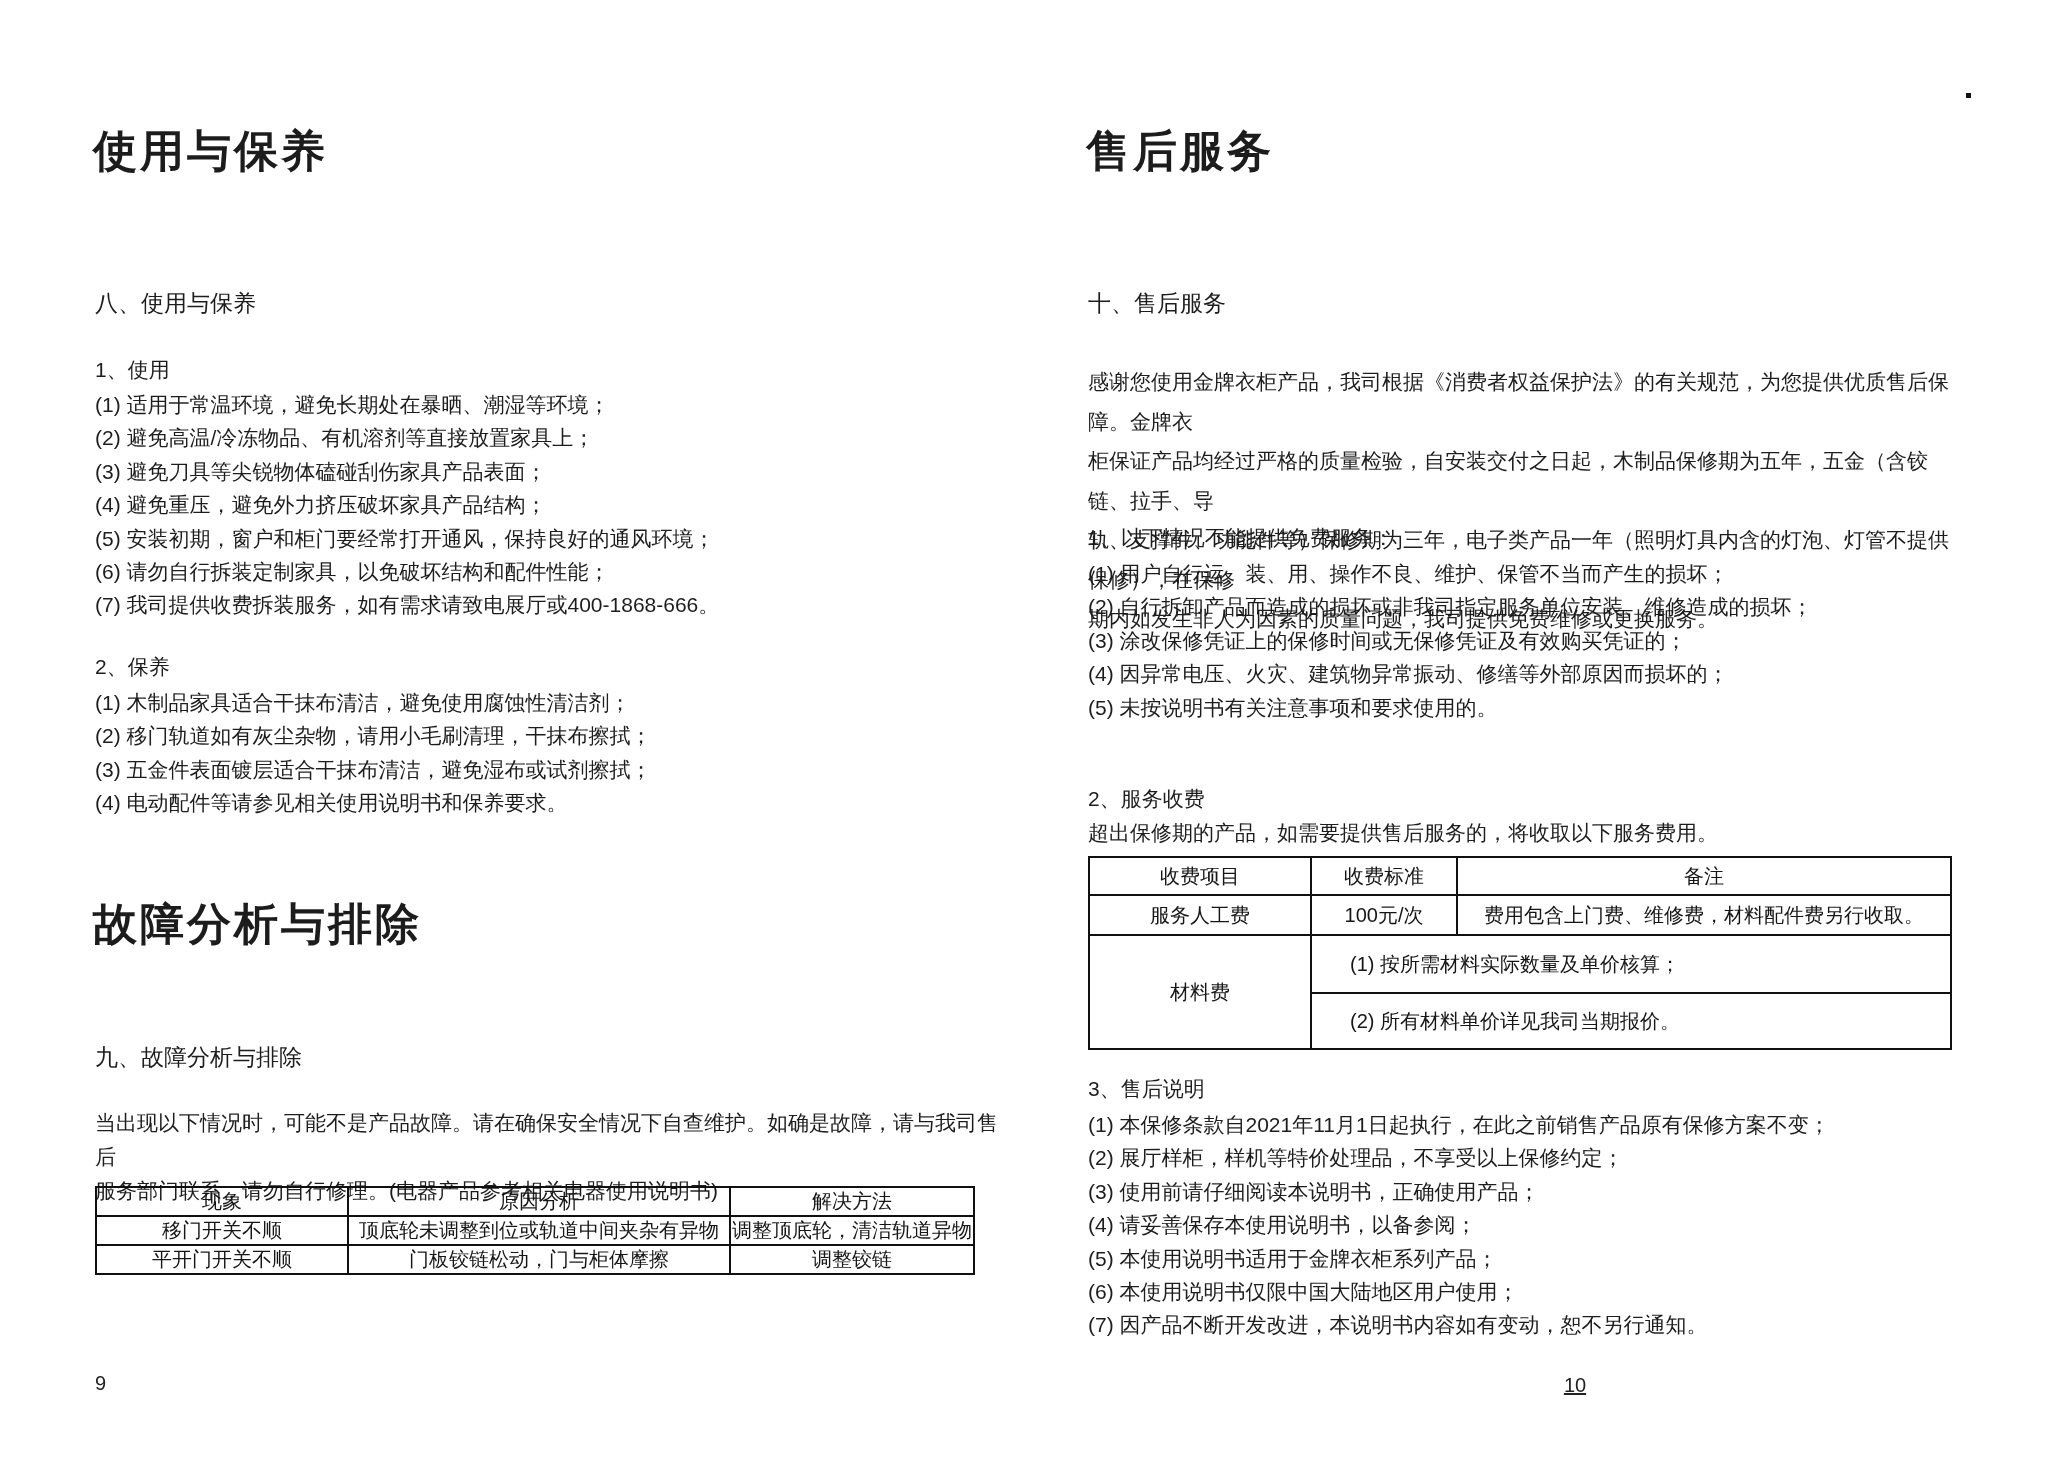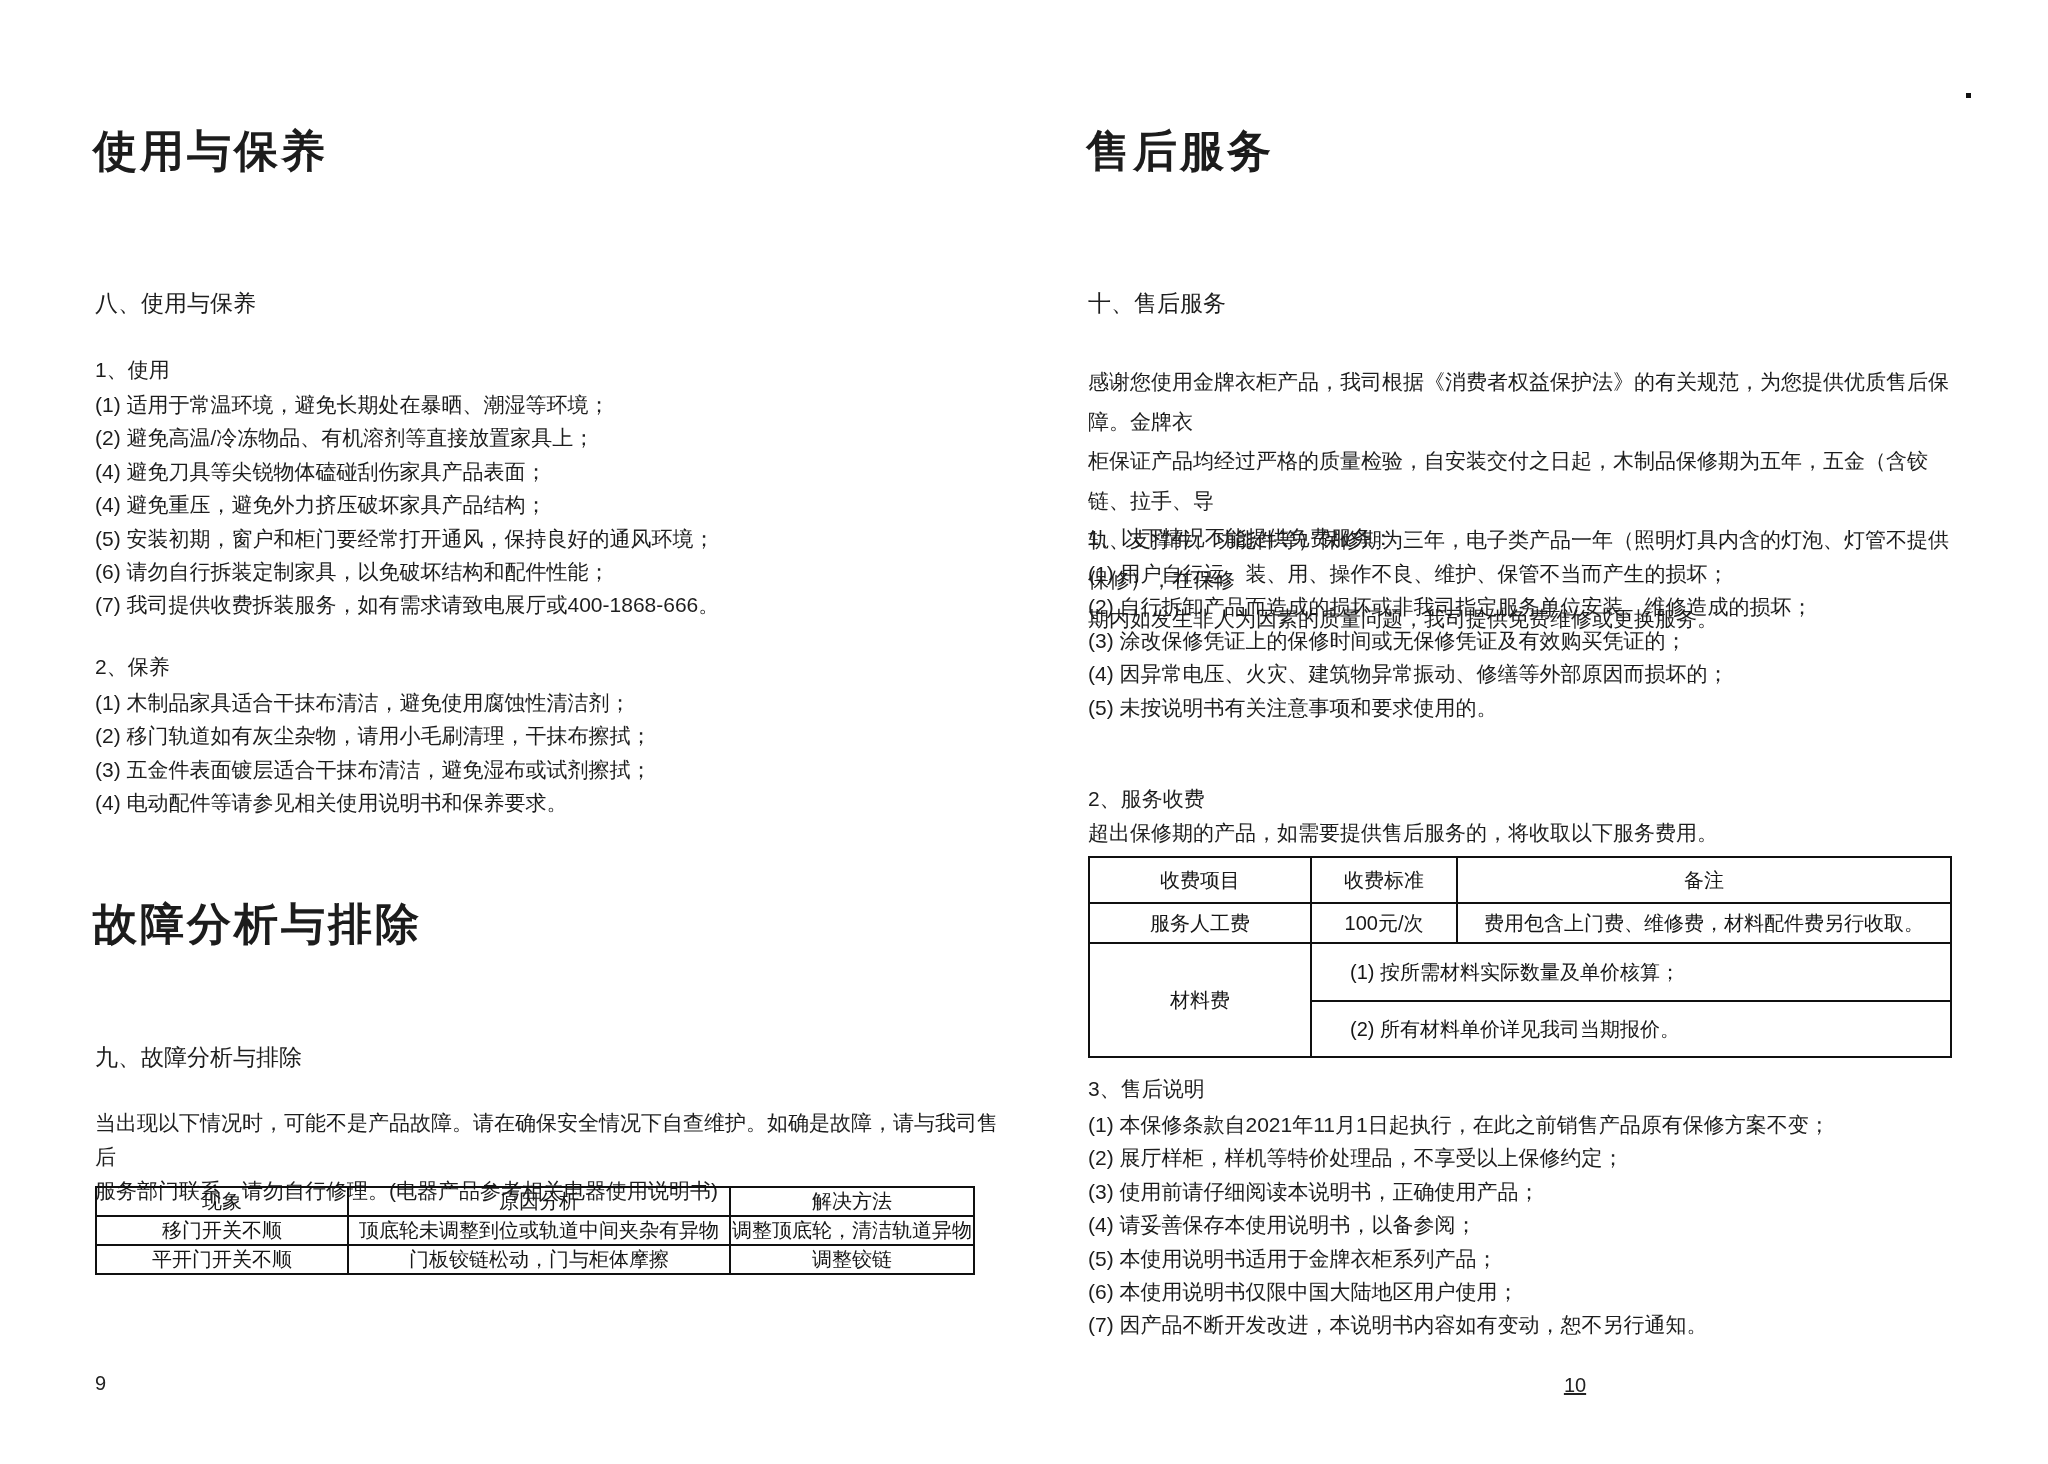--- a/index.html
+++ b/index.html
@@ -29,21 +29,21 @@
 
   <div class="abs h1" style="left:93px;top:122px;">使用与保养</div>
 
   <div class="abs h2" style="left:95px;top:288px;">八、使用与保养</div>
 
   <div class="abs body-text" style="left:95px;top:356px;">1、使用</div>
 
   <div class="abs list" style="left:95px;top:388px;width:900px;">
     <div>(1) 适用于常温环境，避免长期处在暴晒、潮湿等环境；</div>
     <div>(2) 避免高温/冷冻物品、有机溶剂等直接放置家具上；</div>
-    <div>(4) 避免刀具等尖锐物体磕碰刮伤家具产品表面；</div>
+    <div>(3) 避免刀具等尖锐物体磕碰刮伤家具产品表面；</div>
     <div>(4) 避免重压，避免外力挤压破坏家具产品结构；</div>
     <div>(5) 安装初期，窗户和柜门要经常打开通风，保持良好的通风环境；</div>
     <div>(6) 请勿自行拆装定制家具，以免破坏结构和配件性能；</div>
     <div>(7) 我司提供收费拆装服务，如有需求请致电展厅或400-1868-666。</div>
   </div>
 
   <div class="abs body-text" style="left:95px;top:653px;">2、保养</div>
 
   <div class="abs list" style="left:95px;top:686px;width:900px;">
     <div>(1) 木制品家具适合干抹布清洁，避免使用腐蚀性清洁剂；</div>
@@ -114,21 +114,21 @@
 
   <div class="abs body-text" style="left:1088px;top:819px;">超出保修期的产品，如需要提供售后服务的，将收取以下服务费用。</div>
 
   <table class="abs" style="left:1088px;top:856px;width:862px;">
     <colgroup>
         <col style="width:222px">
         <col style="width:146px">
         <col style="width:494px">
       </colgroup>
     <tbody>
-        <tr style="height:46px;">
+        <tr style="height:38px;">
       <th>收费项目</th>
       <th>收费标准</th>
       <th>备注</th>
     </tr>
     <tr style="height:40px;">
       <td>服务人工费</td>
       <td>100元/次</td>
       <td>费用包含上门费、维修费，材料配件费另行收取。</td>
     </tr>
     <tr style="height:58px;">

